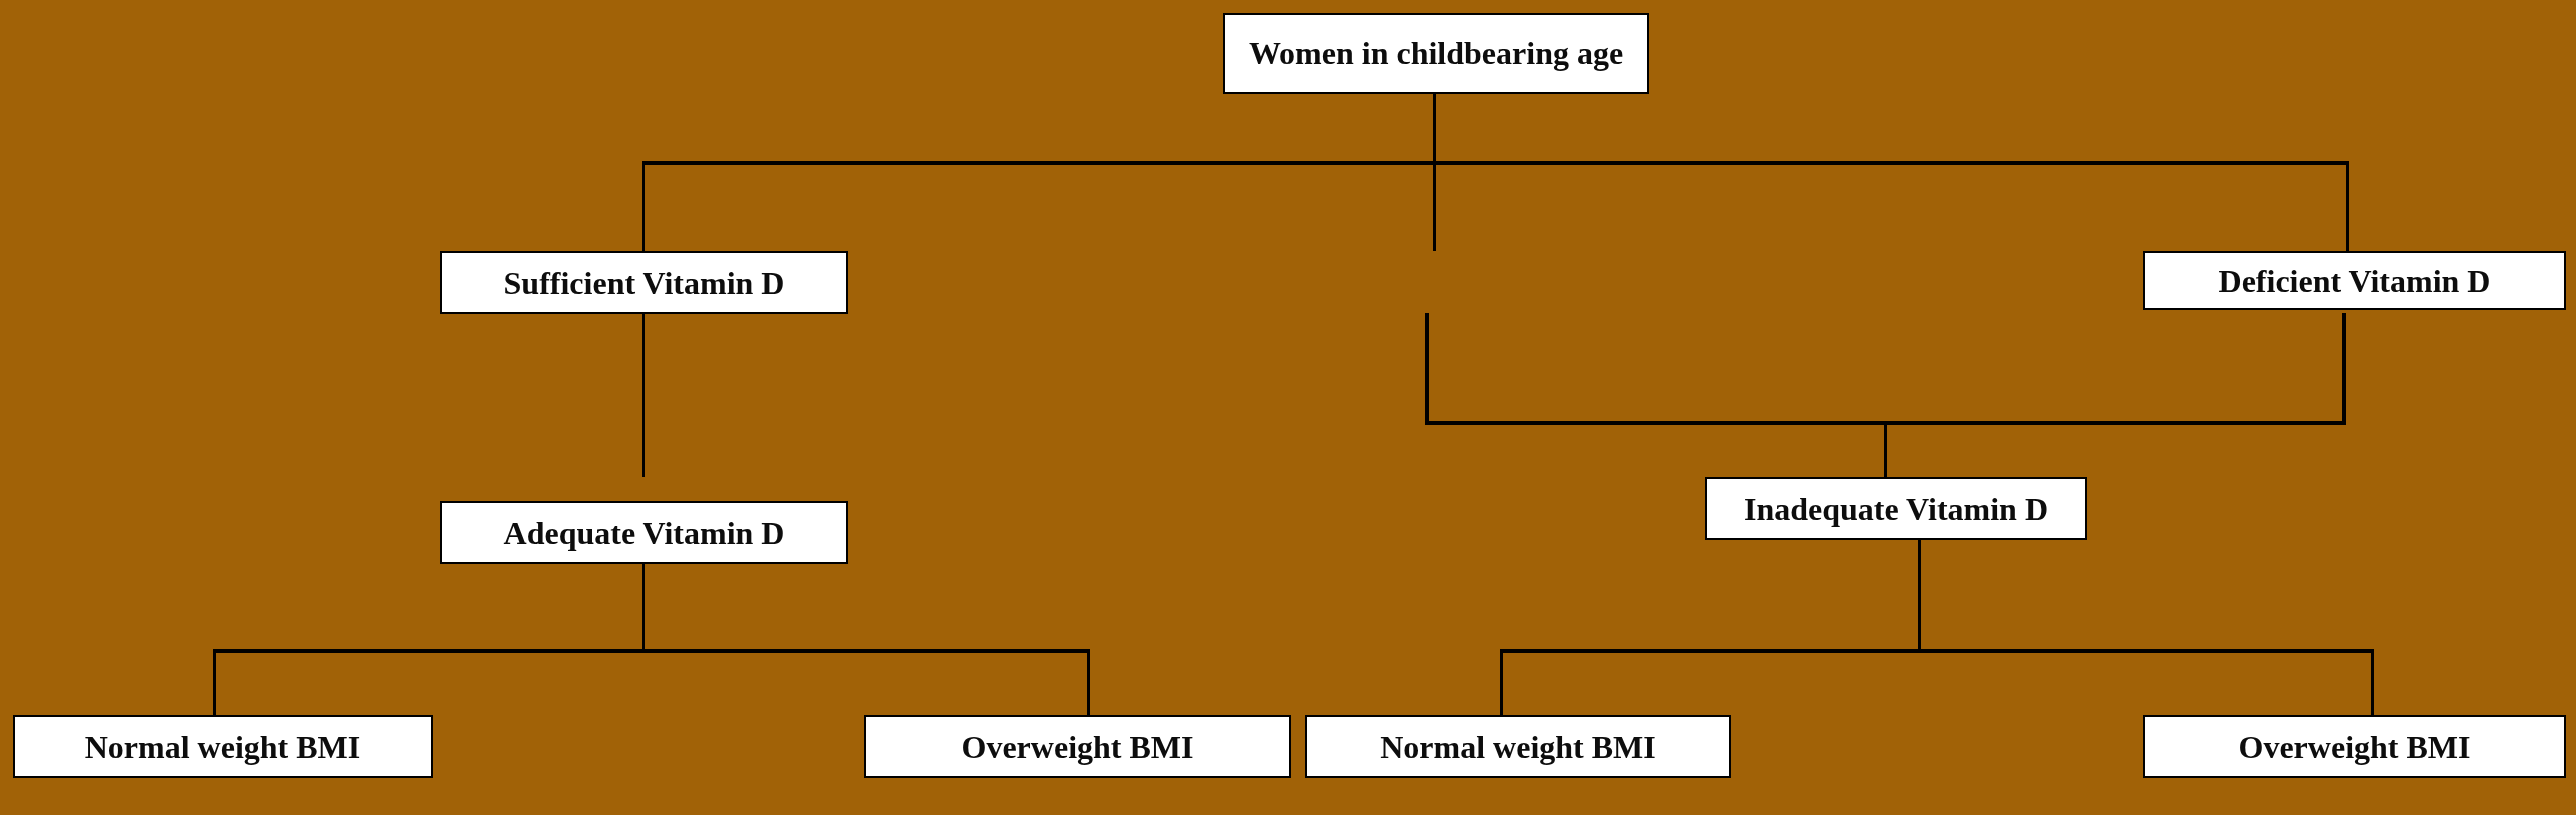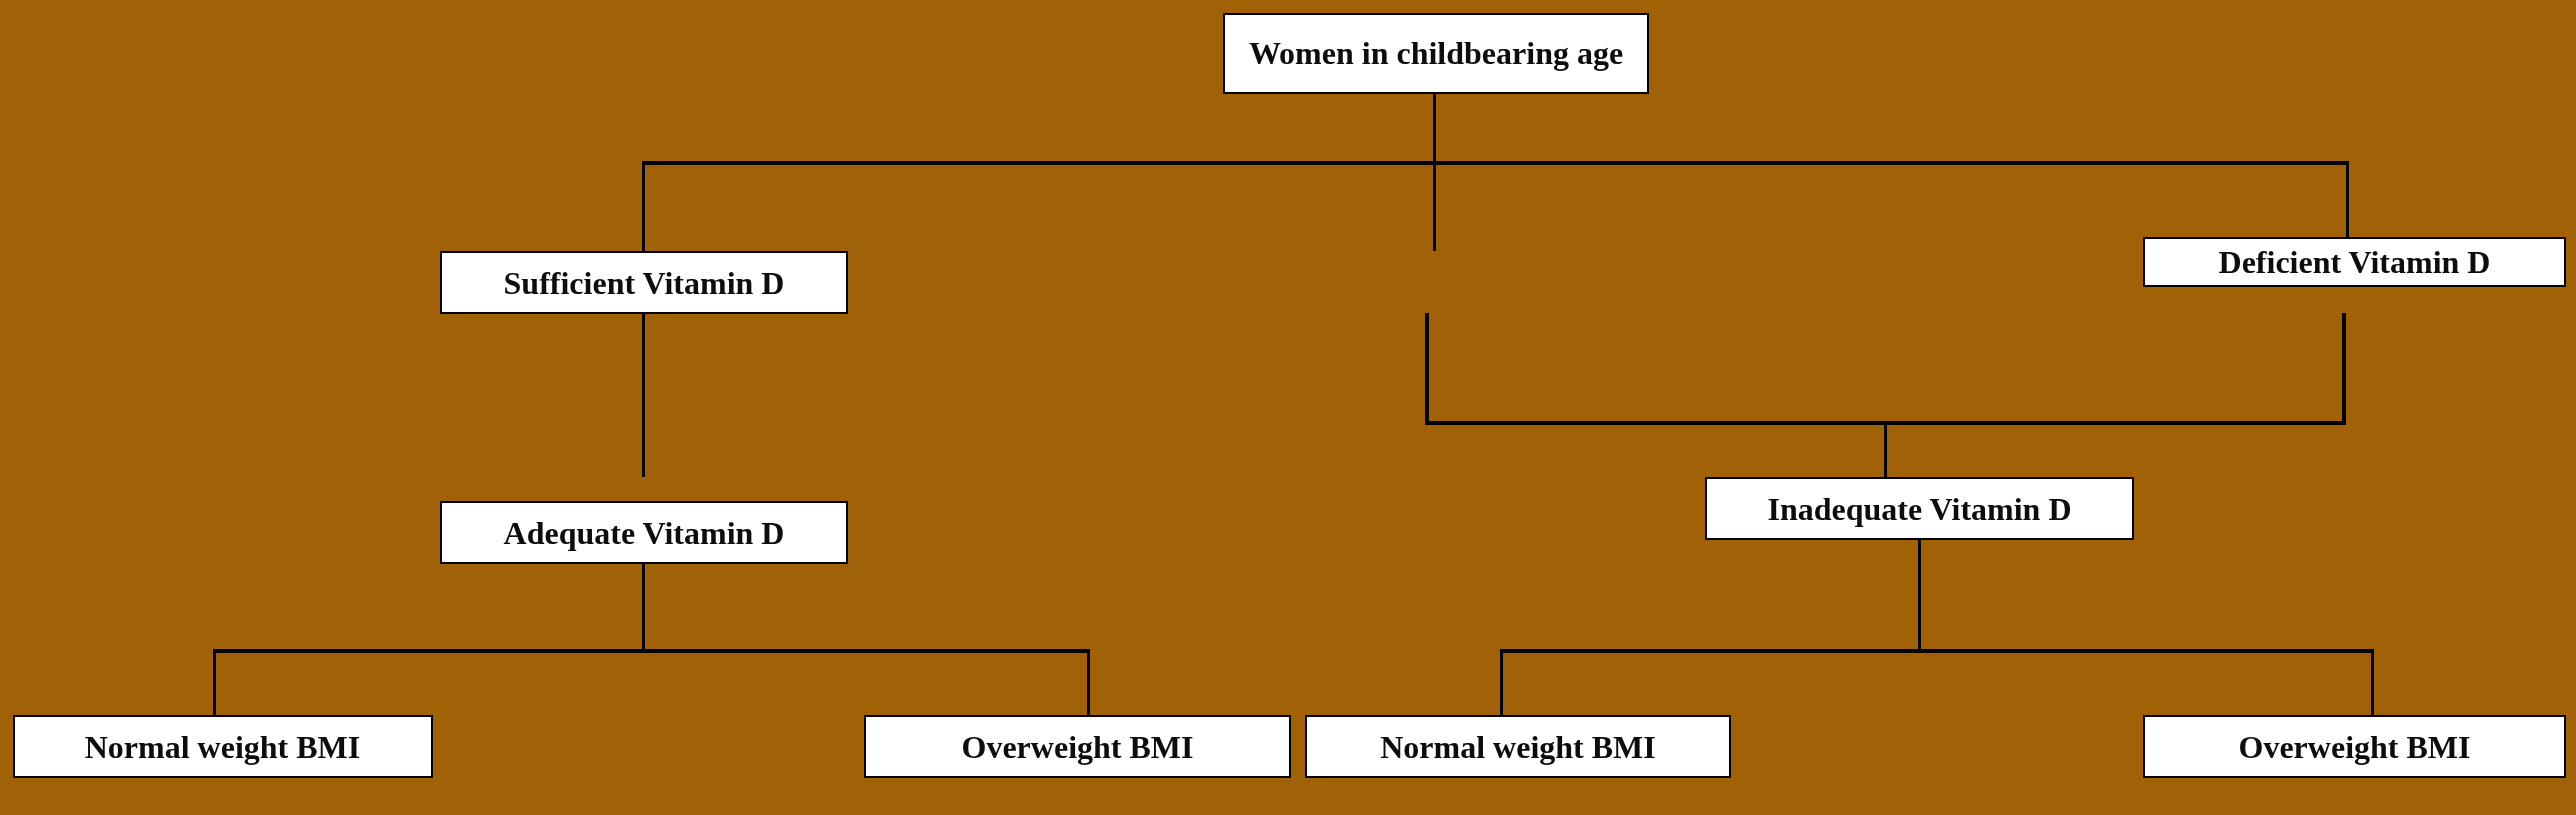--- a/index.html
+++ b/index.html
@@ -63,36 +63,36 @@
 
   <div class="edge v" style="left:642px; top:161px; width:2.8px; height:90px;"></div>
   <div class="edge v" style="left:1433px; top:161px; width:2.8px; height:90px;"></div>
   <div class="edge v" style="left:2346px; top:161px; width:2.8px; height:90px;"></div>
 
   <div class="node" style="left:440px; top:251px; width:408px; height:63px;">
     <span class="node-label">Sufficient Vitamin D</span>
   </div>
 
 
-  <div class="node" style="left:2143px; top:237px; width:423px; height:50px;">
+  <div class="node" style="left:2143px; top:251px; width:423px; height:59px;">
     <span class="node-label">Deficient Vitamin D</span>
   </div>
 
   <div class="edge v" style="left:642px; top:313px; width:2.8px; height:164px;"></div>
 
   <div class="edge v" style="left:1425px; top:313px; width:3.5px; height:111px;"></div>
   <div class="edge v" style="left:2342px; top:313px; width:3.5px; height:111px;"></div>
   <div class="edge h" style="left:1425px; top:421px; width:921px; height:3.5px;"></div>
   <div class="edge v" style="left:1884px; top:421px; width:2.8px; height:56px;"></div>
 
   <div class="node" style="left:440px; top:477px; width:408px; height:63px;margin-top:24px;">
     <span class="node-label">Adequate Vitamin D</span>
   </div>
 
-  <div class="node" style="left:1705px; top:477px; width:429px; height:63px;">
+  <div class="node" style="left:1705px; top:477px; width:382px; height:63px;">
     <span class="node-label">Inadequate Vitamin D</span>
   </div>
 
   <div class="edge v" style="left:642px; top:540px; width:2.8px; height:111px;"></div>
   <div class="edge h" style="left:213px; top:649px; width:877px; height:3.5px;"></div>
   <div class="edge v" style="left:213px; top:649px; width:2.8px; height:67px;"></div>
   <div class="edge v" style="left:1087px; top:649px; width:2.8px; height:67px;"></div>
 
   <div class="edge v" style="left:1918px; top:540px; width:2.8px; height:111px;"></div>
   <div class="edge h" style="left:1500px; top:649px; width:874px; height:3.5px;"></div>

